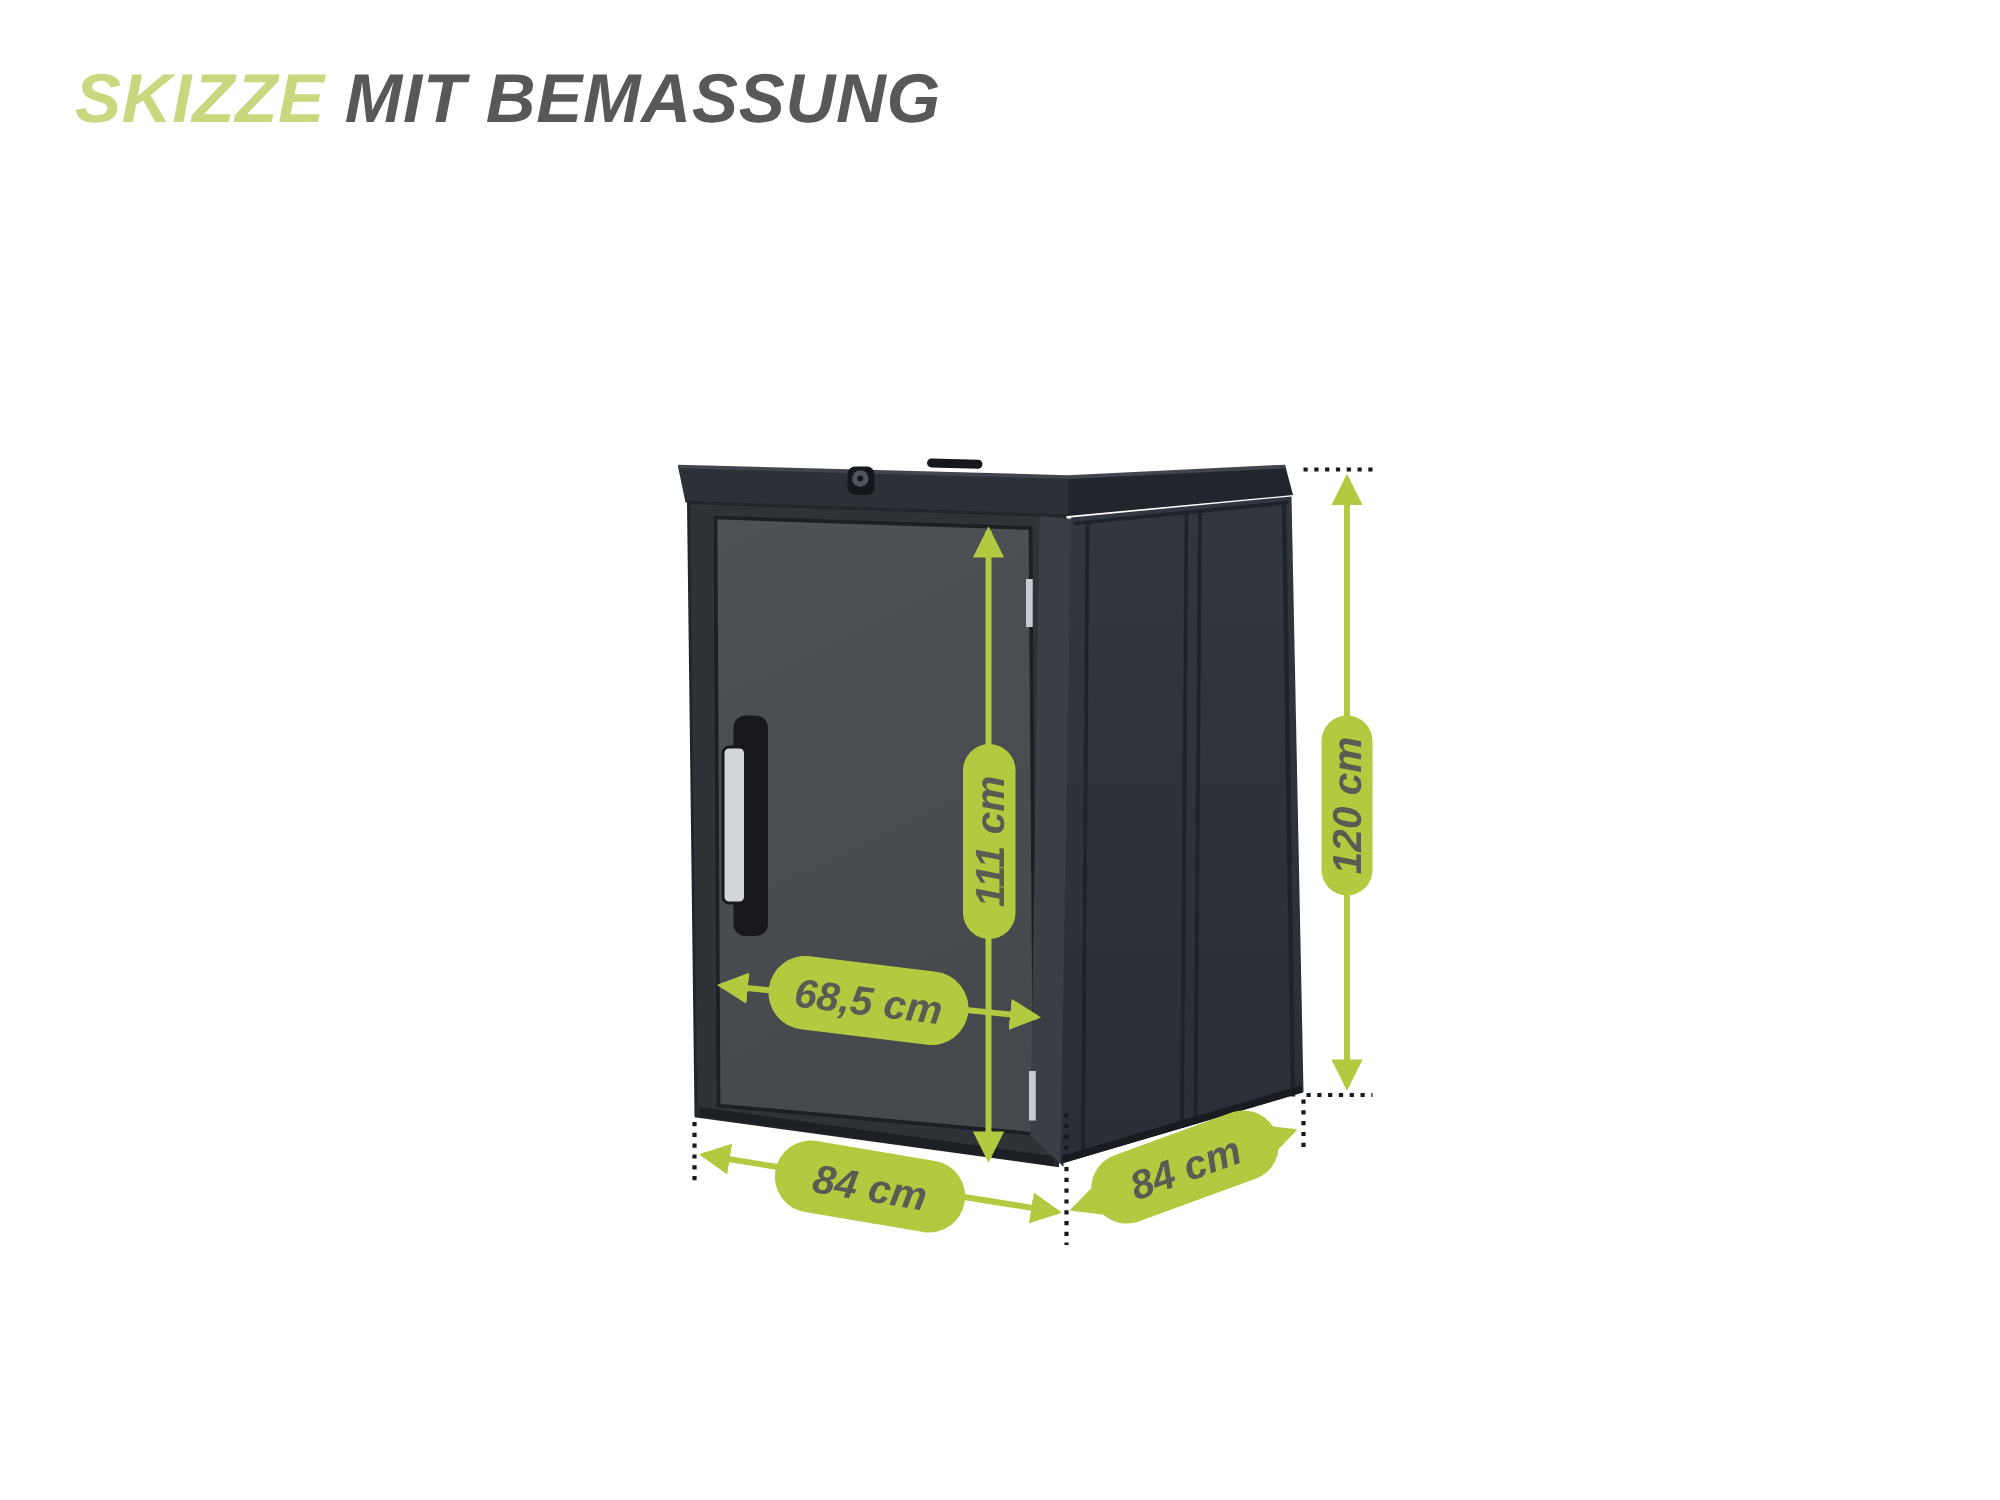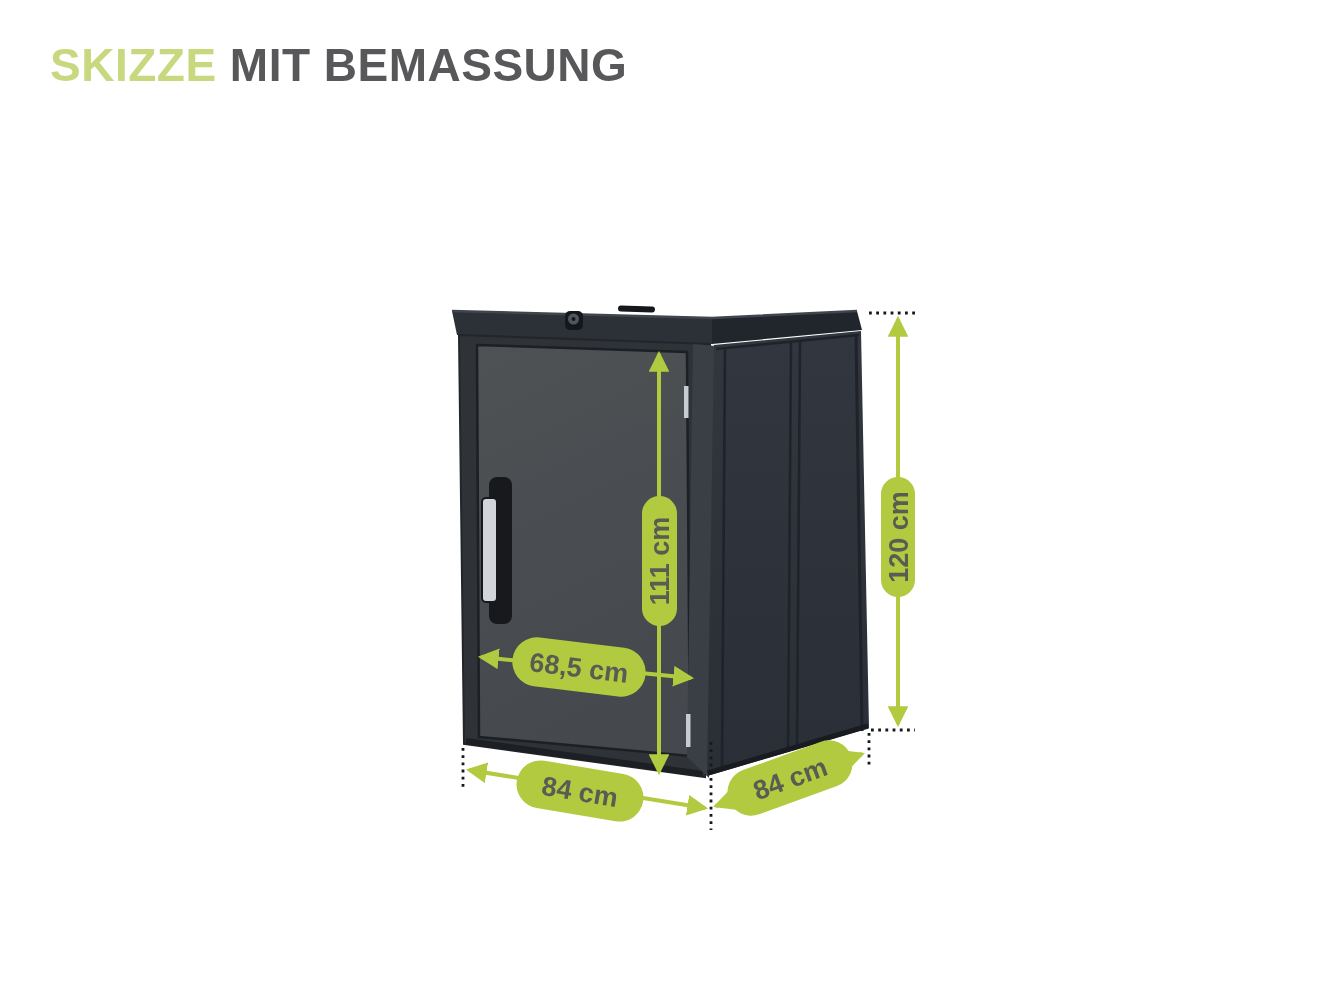--- a/index.html
+++ b/index.html
@@ -9,20 +9,21 @@
     width: 1333px;
     height: 1000px;
     overflow: hidden;
     font-family: "Liberation Sans", sans-serif;
   }
   .page {
     position: relative;
     width: 1333px;
     height: 1000px;
     background: #ffffff;
+    font-style: italic;
   }
   .sketch-title {
     position: absolute;
     left: 50px;
     top: 38px;
     margin: 0;
     font-size: 46px;
     font-weight: 700;
     letter-spacing: 0.5px;
     white-space: pre;

